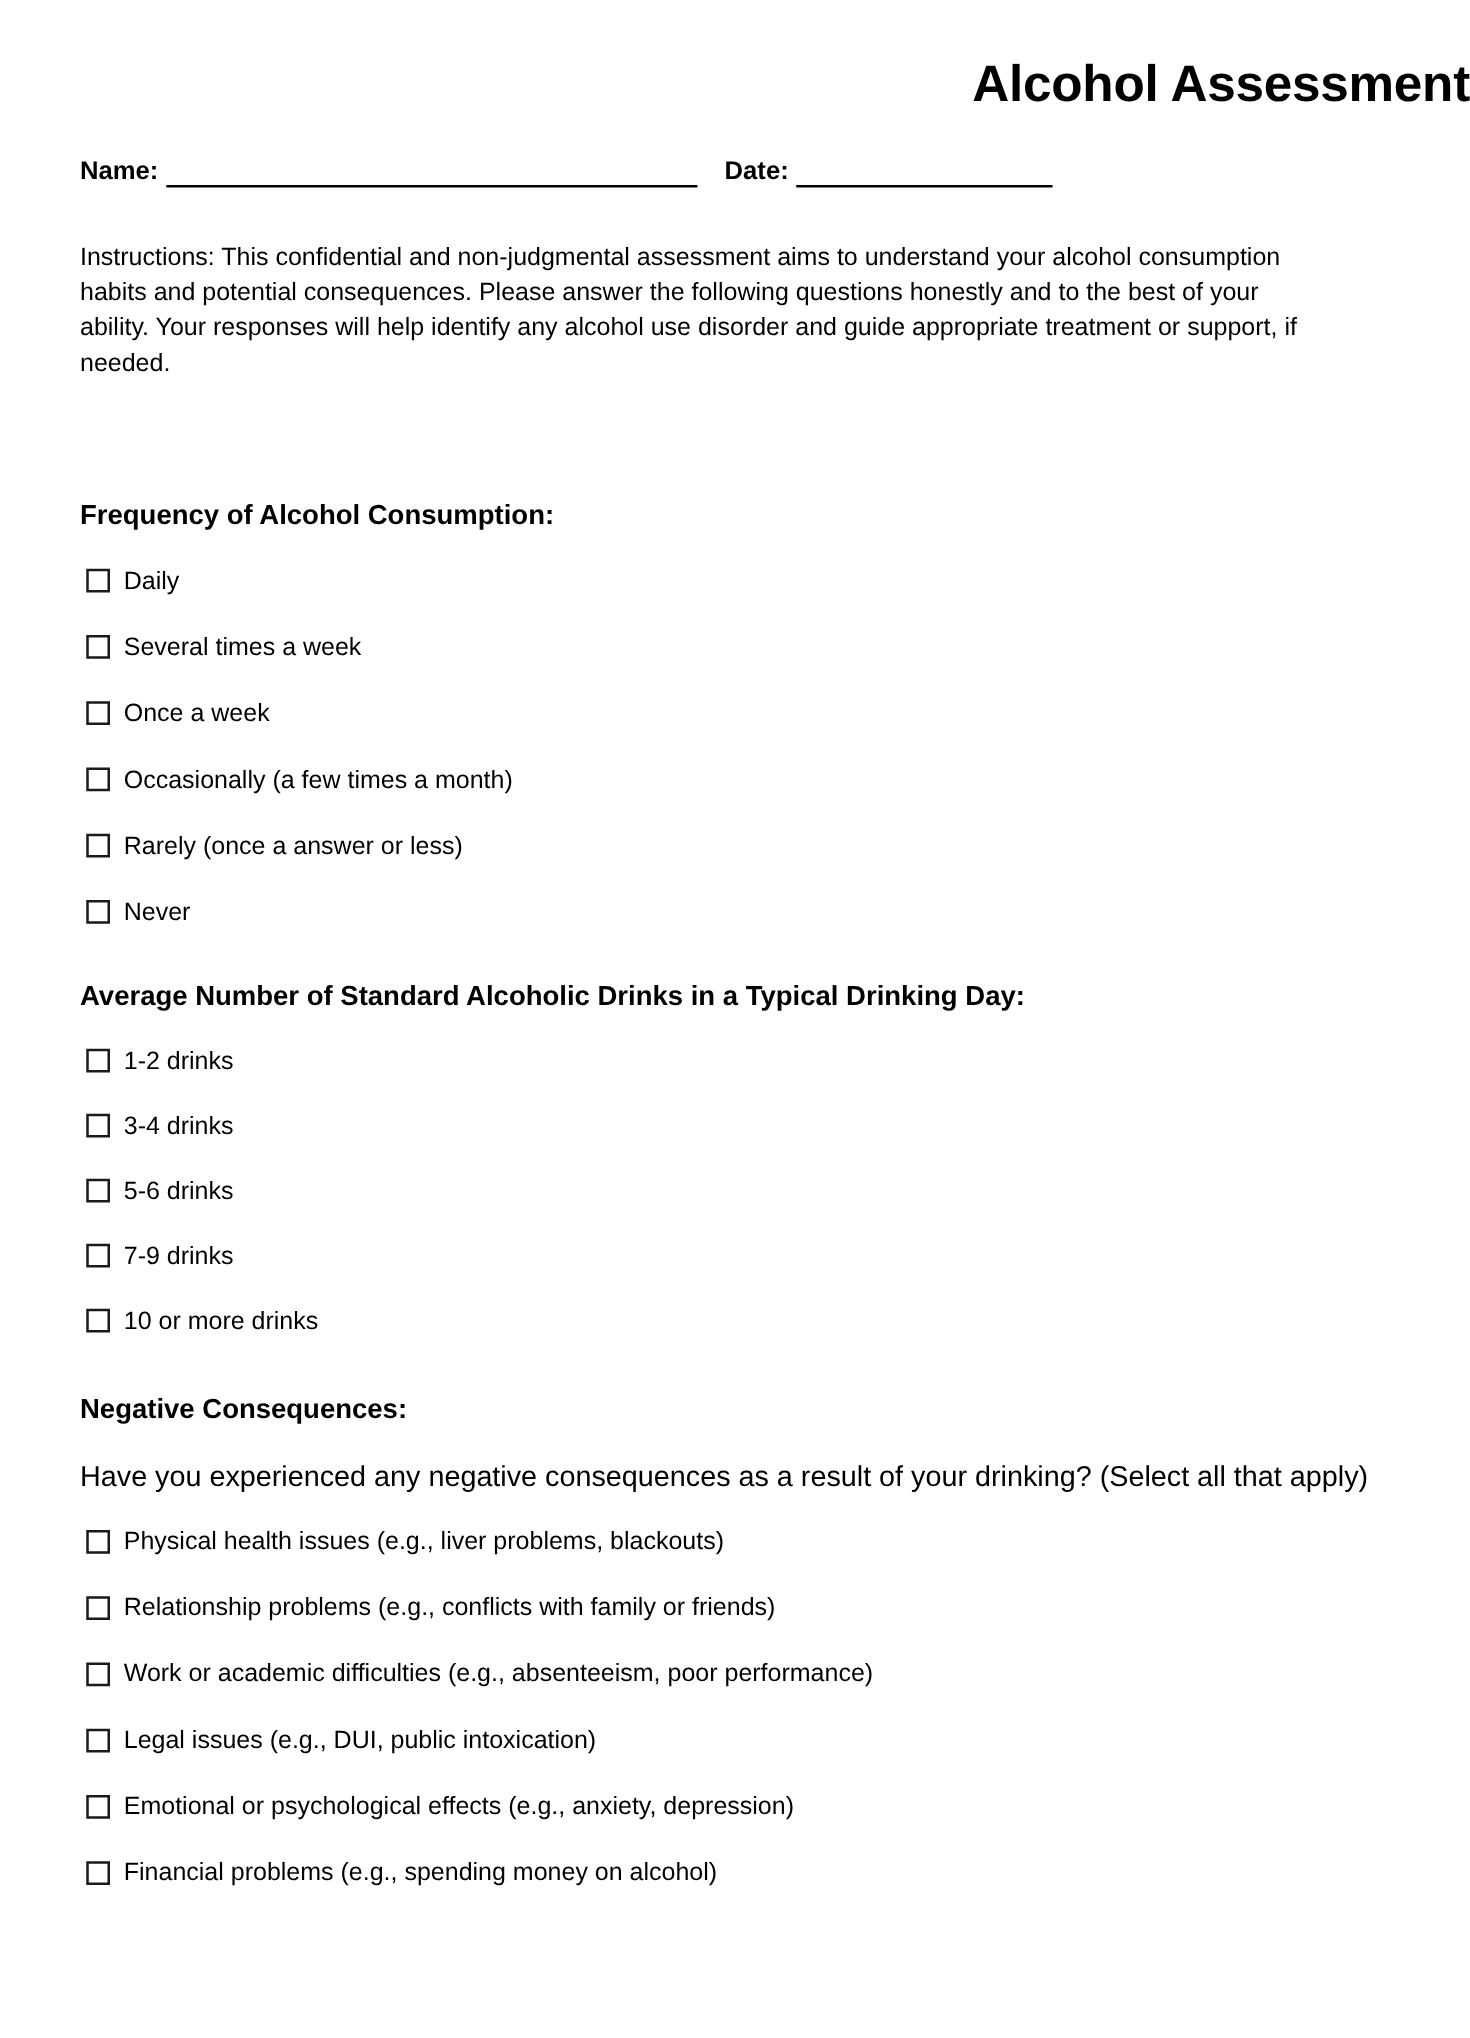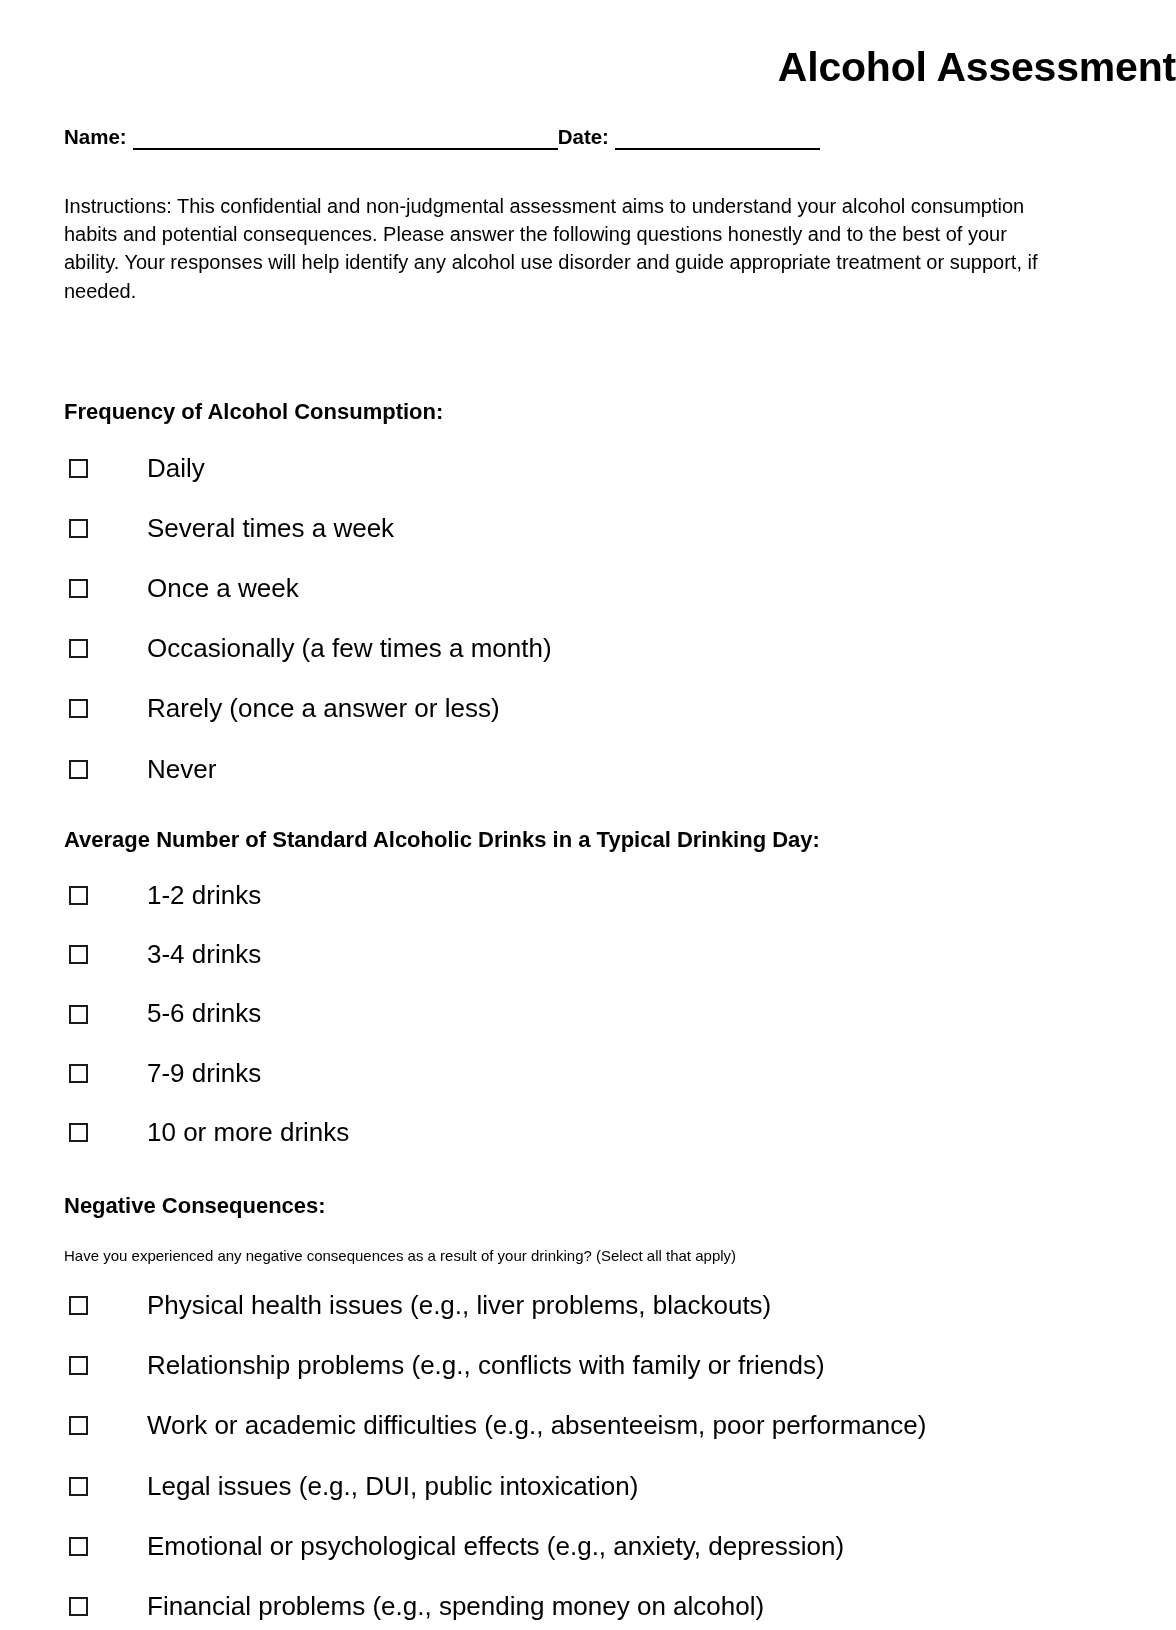--- a/index.html
+++ b/index.html
@@ -50,21 +50,21 @@
   .idrow .field-label {
     white-space: nowrap;
   }
   .rule {
     border-bottom: 2px solid #000;
     height: 17px;
     margin-left: 6px;
   }
   .rule.name-rule { width: 425px; }
   .rule.date-rule { width: 205px; }
-  .idrow .date-label { }
+  .idrow .date-label { margin-left: 22px; }
 
   
   .instructions {
     margin: 0;
     padding-left: 64px;
     padding-right: 110px;
     padding-top: 42px;
     font-size: 20px;
     line-height: 1.42;
     text-align: left;
@@ -78,21 +78,21 @@
     padding-left: 64px;
     padding-right: 64px;
   }
   .section-heading {
     font-size: 22px;
     font-weight: bold;
     margin: 0;
     line-height: 1.2;
   }
   .section-prompt {
-    font-size: 15px;
+    font-size: 23px;
     margin: 0;
     line-height: 1.3;
   }
 
   
   .option {
     display: flex;
     align-items: center;
     line-height: 1.2;
   }
@@ -101,24 +101,23 @@
     height: 19px;
     min-width: 19px;
     border: 2px solid #1a1a1a;
     background: #ffffff;
     box-sizing: border-box;
     display: inline-block;
     margin-right: 11px;
     margin-left: 5px;
   }
   .option-label {
-    font-size: 26px;
+    font-size: 20px;
     line-height: 1.2;
     white-space: nowrap;
-    margin-left: 48px;
   }
 
   
   .gap-1 { height: 94px; }   
   .gap-after-heading { height: 27px; }
   .gap-opt { height: 29px; } 
   .gap-opt-sm { height: 28px; }
   .gap-2 { height: 42px; }   
   .gap-3 { height: 45px; }   
   .gap-prompt { height: 27px; }

